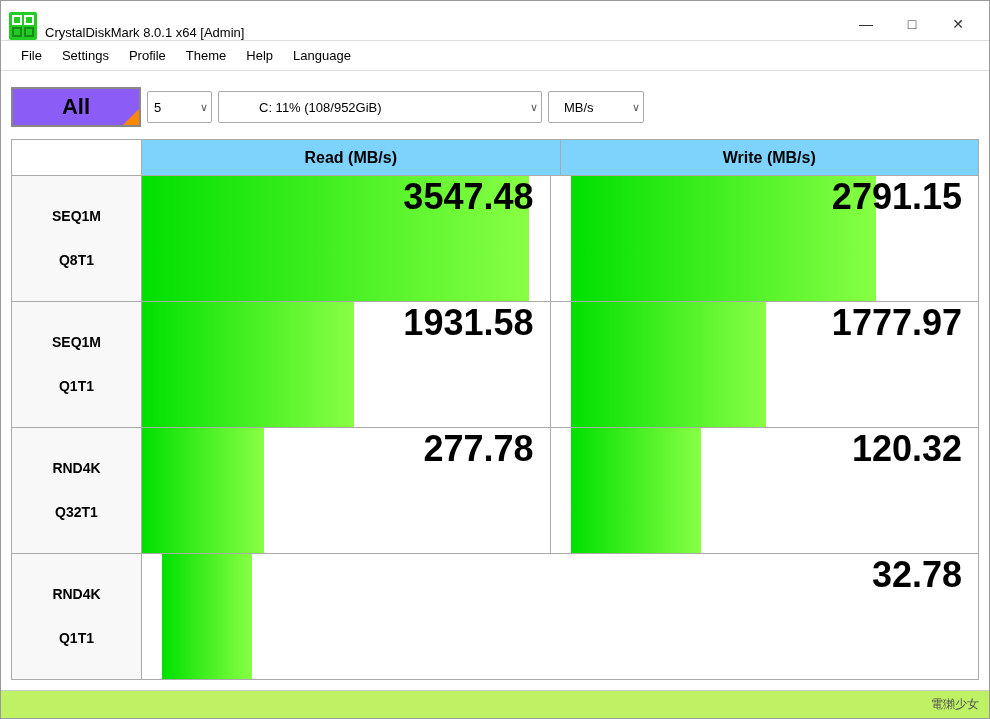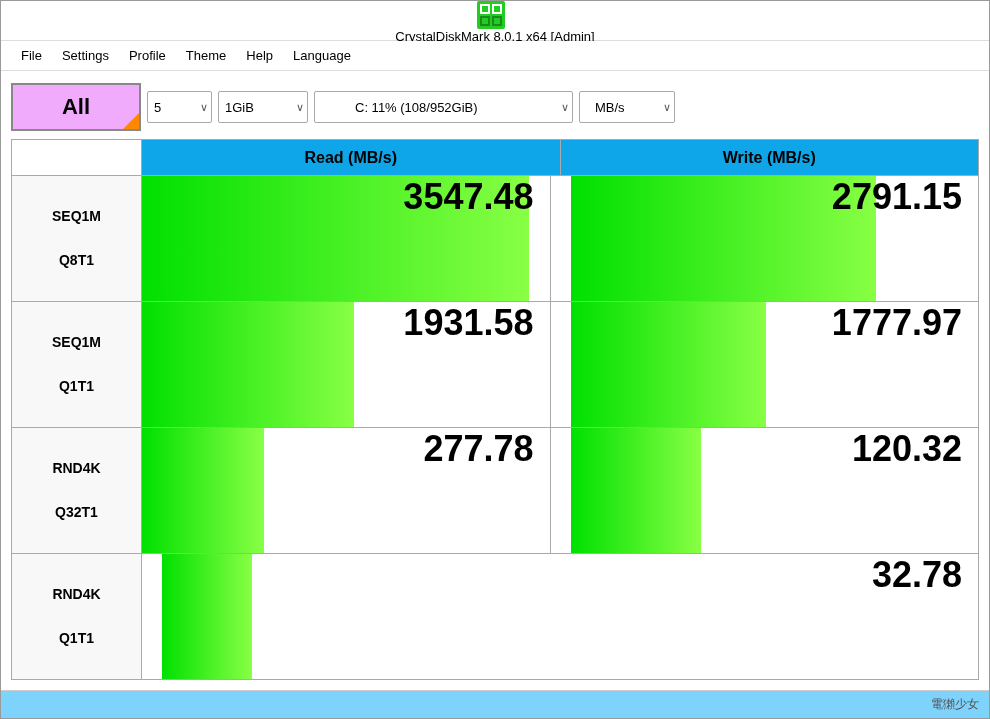--- a/index.html
+++ b/index.html
@@ -20,25 +20,24 @@
       border: 1px solid #999;
       display: flex;
       flex-direction: column;
       box-shadow: 2px 2px 8px rgba(0,0,0,0.3);
     }
     
     .title-bar {
       background: #ffffff;
       border-bottom: 1px solid #ddd;
       display: flex;
-      align-items: center;
+      align-items: flex-end;
       height: 40px;
       padding: 0 8px;
       user-select: none;
-      flex-direction: column;
     }
     .title-bar-logo {
       width: 28px;
       height: 28px;
       margin-right: 8px;
       flex-shrink: 0;
     }
     .title-bar-title {
       flex: 1;
       font-size: 13px;
@@ -90,26 +89,26 @@
     }
 
     
     .controls-row {
       display: flex;
       align-items: center;
       gap: 6px;
       height: 52px;
     }
     .all-button {
-      background: #f0abfc;
+      background: #8b5cf6;
       color: #000;
       font-size: 22px;
       font-weight: bold;
       width: 130px;
-      height: 48px;
+      height: 40px;
       border: 2px solid #888;
       cursor: pointer;
       display: flex;
       align-items: center;
       justify-content: center;
       position: relative;
       flex-shrink: 0;
     }
     .all-button::after {
       content: '';
@@ -143,21 +142,21 @@
     .select-wrapper::after {
       content: '∨';
       position: absolute;
       right: 4px;
       pointer-events: none;
       font-size: 11px;
       color: #555;
     }
     .select-control.narrow { width: 65px; }
     .select-control.medium { width: 90px; }
-    .select-control.wide { width: 259px; padding-left: 40px; }
+    .select-control.wide { width: 324px; padding-left: 40px; }
     .select-control.unit { width: 96px; padding-left: 15px; }
 
     
     .data-grid {
       flex: 1;
       display: flex;
       flex-direction: column;
       gap: 0;
       border: 1px solid #aaa;
     }
@@ -167,21 +166,21 @@
     }
     .grid-label-cell {
       width: 130px;
       flex-shrink: 0;
       background: #fff;
       border-right: 1px solid #aaa;
       border-bottom: 1px solid #aaa;
     }
     .grid-header-cell {
       flex: 1;
-      background: #0ea5e9;
+      background: #7dd3fc;
       border-right: 1px solid #aaa;
       border-bottom: 1px solid #aaa;
       display: flex;
       align-items: center;
       justify-content: center;
       font-size: 16px;
       font-weight: bold;
       color: #000;
     }
     .grid-header-cell:last-child { border-right: none; }
@@ -233,21 +232,21 @@
       z-index: 1;
       font-size: 36px;
       font-weight: 900;
       color: #000;
       font-family: Arial, sans-serif;
     }
 
     
     .status-bar {
       height: 28px;
-      background: #7dd3fc;
+      background: #bef264;
       border-top: 1px solid #ccc;
       display: flex;
       align-items: center;
       justify-content: flex-end;
       padding: 0 10px;
       font-size: 11px;
       color: #666;
     }
     .watermark {
       font-size: 12px;
@@ -297,28 +296,20 @@
 
       <div class="select-wrapper">
         <select class="select-control narrow">
           <option>5</option>
           <option>1</option>
           <option>3</option>
           <option>9</option>
         </select>
       </div>
 
-      <div class="select-wrapper">
-        <select class="select-control medium">
-          <option>1GiB</option>
-          <option>512MiB</option>
-          <option>2GiB</option>
-          <option>4GiB</option>
-        </select>
-      </div>
 
       <div class="select-wrapper">
         <select class="select-control wide">
           <option>C: 11% (108/952GiB)</option>
         </select>
       </div>
 
       <div class="select-wrapper">
         <select class="select-control unit">
           <option>MB/s</option>

